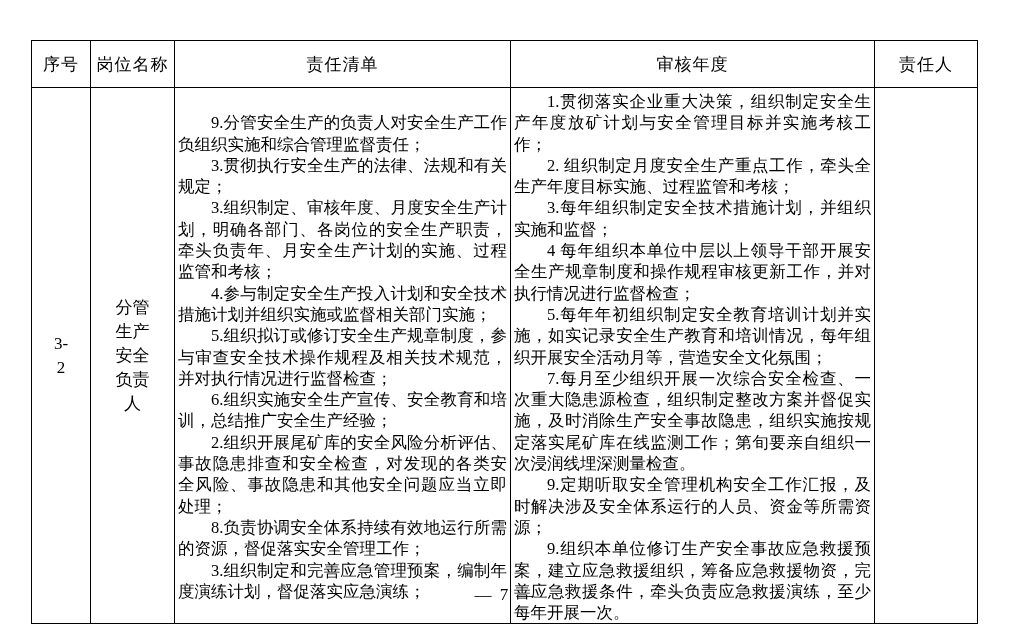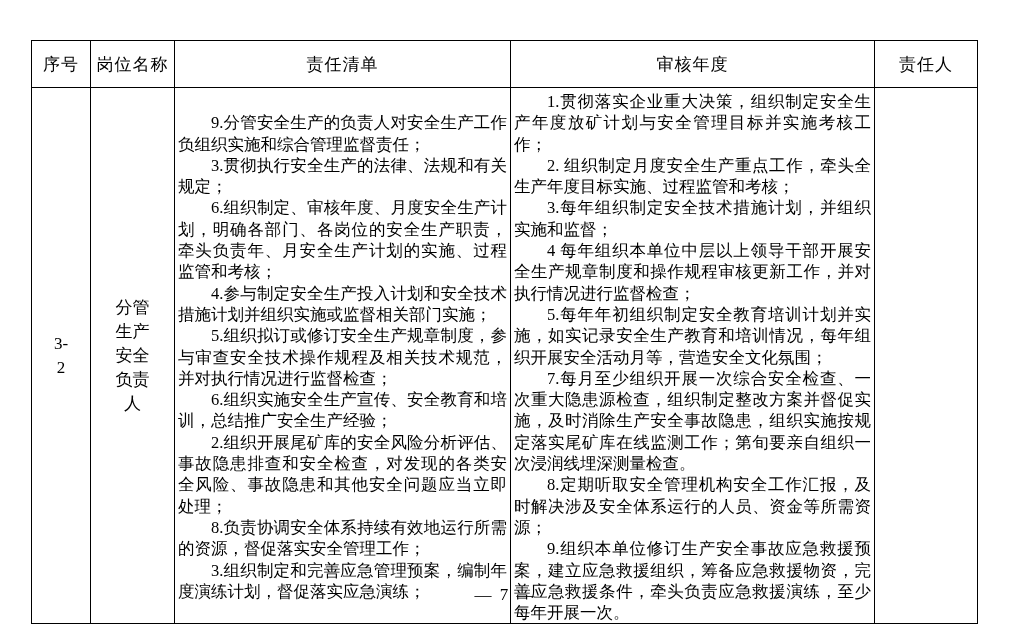--- a/index.html
+++ b/index.html
@@ -83,36 +83,36 @@
         <th>责任人</th>
       </tr>
     </thead>
     <tbody>
       <tr>
         <td class="cell-center">3-2</td>
         <td class="cell-center">分管生产安全负责人</td>
         <td class="cell-text">
           <p>9.分管安全生产的负责人对安全生产工作负组织实施和综合管理监督责任；</p>
           <p>3.贯彻执行安全生产的法律、法规和有关规定；</p>
-          <p>6.组织制定、审核年度、月度安全生产计划，明确各部门、各岗位的安全生产职责，牵头负责年、月安全生产计划的实施、过程监管和考核；</p>
+          <p>3.组织制定、审核年度、月度安全生产计划，明确各部门、各岗位的安全生产职责，牵头负责年、月安全生产计划的实施、过程监管和考核；</p>
           <p>4.参与制定安全生产投入计划和安全技术措施计划并组织实施或监督相关部门实施；</p>
           <p>5.组织拟订或修订安全生产规章制度，参与审查安全技术操作规程及相关技术规范，并对执行情况进行监督检查；</p>
           <p>6.组织实施安全生产宣传、安全教育和培训，总结推广安全生产经验；</p>
           <p>2.组织开展尾矿库的安全风险分析评估、事故隐患排查和安全检查，对发现的各类安全风险、事故隐患和其他安全问题应当立即处理；</p>
           <p>8.负责协调安全体系持续有效地运行所需的资源，督促落实安全管理工作；</p>
           <p>3.组织制定和完善应急管理预案，编制年度演练计划，督促落实应急演练；</p>
         </td>
         <td class="cell-text">
           <p>1.贯彻落实企业重大决策，组织制定安全生产年度放矿计划与安全管理目标并实施考核工作；</p>
           <p>2. 组织制定月度安全生产重点工作，牵头全生产年度目标实施、过程监管和考核；</p>
           <p>3.每年组织制定安全技术措施计划，并组织实施和监督；</p>
           <p>4 每年组织本单位中层以上领导干部开展安全生产规章制度和操作规程审核更新工作，并对执行情况进行监督检查；</p>
           <p>5.每年年初组织制定安全教育培训计划并实施，如实记录安全生产教育和培训情况，每年组织开展安全活动月等，营造安全文化氛围；</p>
           <p>7.每月至少组织开展一次综合安全检查、一次重大隐患源检查，组织制定整改方案并督促实施，及时消除生产安全事故隐患，组织实施按规定落实尾矿库在线监测工作；第旬要亲自组织一次浸润线埋深测量检查。</p>
-          <p>8.定期听取安全管理机构安全工作汇报，及时解决涉及安全体系运行的人员、资金等所需资源；</p>
+          <p>9.定期听取安全管理机构安全工作汇报，及时解决涉及安全体系运行的人员、资金等所需资源；</p>
           <p>9.组织本单位修订生产安全事故应急救援预案，建立应急救援组织，筹备应急救援物资，完善应急救援条件，牵头负责应急救援演练，至少每年开展一次。</p>
         </td>
         <td class="cell-center"></td>
       </tr>
     </tbody>
   </table>
 
   <div class="footer">— 7 —</div>
 
 </div>

